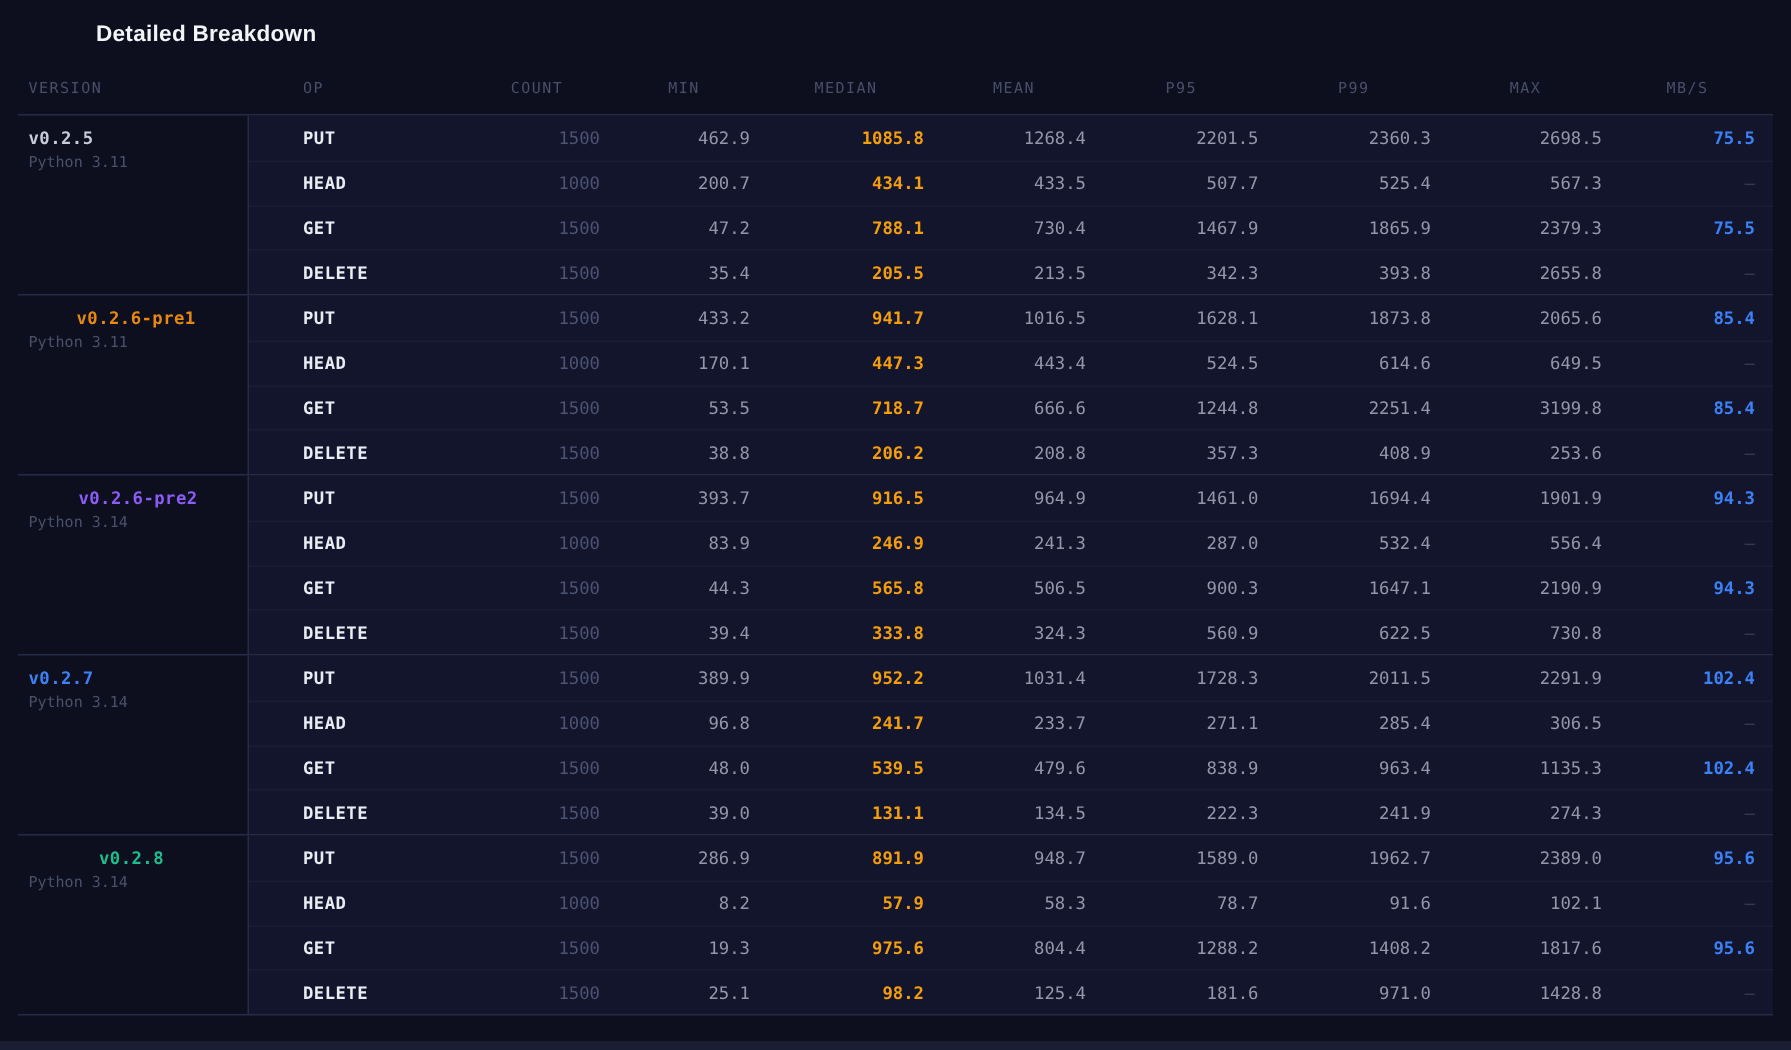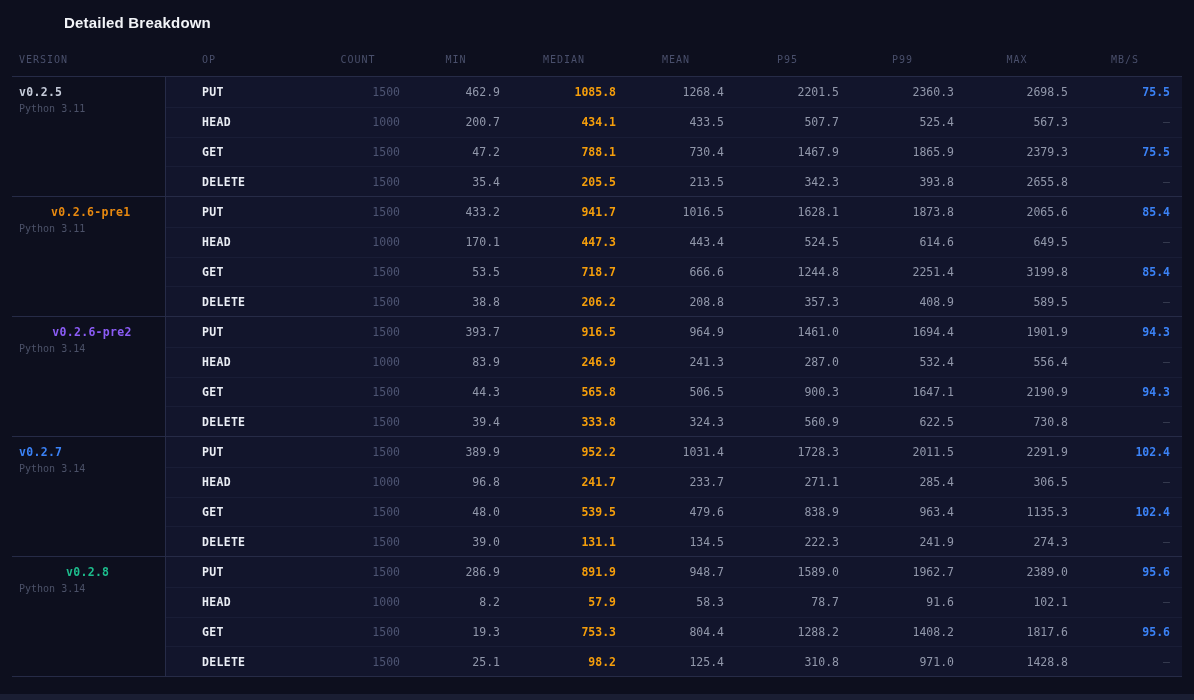--- a/index.html
+++ b/index.html
@@ -184,21 +184,21 @@
     <span class="cell num mbs">85.4</span>
   </div>
             <div class="row">
     <span class="cell op">DELETE</span>
     <span class="cell num count">1500</span>
     <span class="cell num min">38.8</span>
     <span class="cell num median">206.2</span>
     <span class="cell num mean">208.8</span>
     <span class="cell num p95">357.3</span>
     <span class="cell num p99">408.9</span>
-    <span class="cell num max">589.5</span>
+    <span class="cell num max">253.6</span>
     <span class="cell num mbs dim">–</span>
   </div>
           </div>
   </div>
         <div class="group">
     <div class="vcell">
       <div class="vname" style="color: rgb(139, 92, 246); text-align: center;">v0.2.6-pre2</div>
       <div class="vpy">Python 3.14</div>
     </div>
     <div class="rows">
@@ -325,34 +325,34 @@
     <span class="cell num mean">58.3</span>
     <span class="cell num p95">78.7</span>
     <span class="cell num p99">91.6</span>
     <span class="cell num max">102.1</span>
     <span class="cell num mbs dim">–</span>
   </div>
             <div class="row">
     <span class="cell op">GET</span>
     <span class="cell num count">1500</span>
     <span class="cell num min">19.3</span>
-    <span class="cell num median">753.3</span>
+    <span class="cell num median">975.6</span>
     <span class="cell num mean">804.4</span>
     <span class="cell num p95">1288.2</span>
     <span class="cell num p99">1408.2</span>
     <span class="cell num max">1817.6</span>
     <span class="cell num mbs">95.6</span>
   </div>
             <div class="row">
     <span class="cell op">DELETE</span>
     <span class="cell num count">1500</span>
     <span class="cell num min">25.1</span>
     <span class="cell num median">98.2</span>
     <span class="cell num mean">125.4</span>
-    <span class="cell num p95">310.8</span>
+    <span class="cell num p95">181.6</span>
     <span class="cell num p99">971.0</span>
     <span class="cell num max">1428.8</span>
     <span class="cell num mbs dim">–</span>
   </div>
           </div>
   </div>
       </div>
   </div>
 </div>
 

